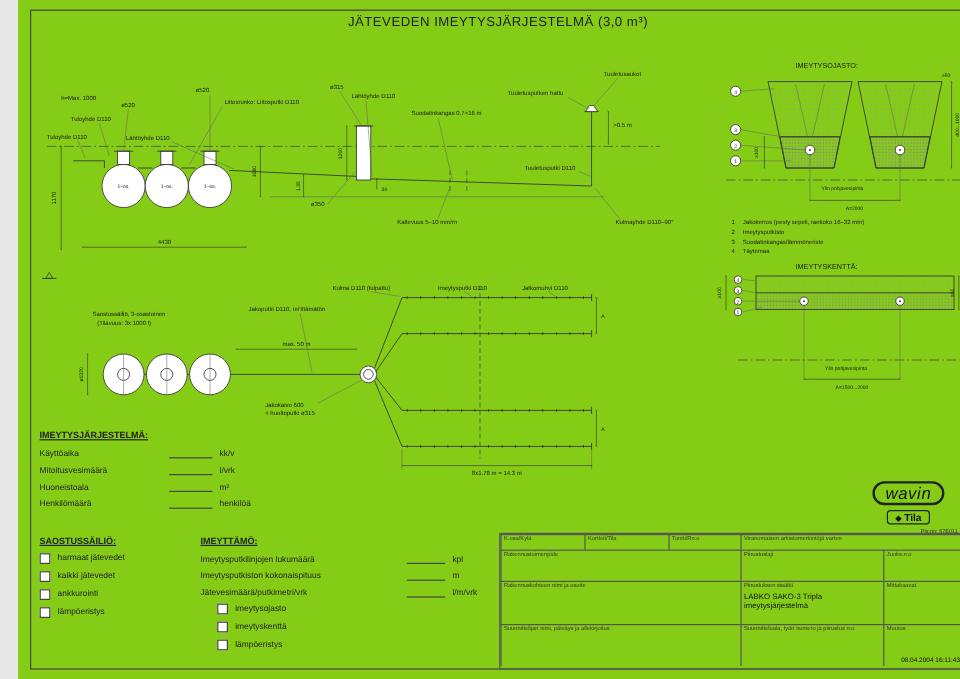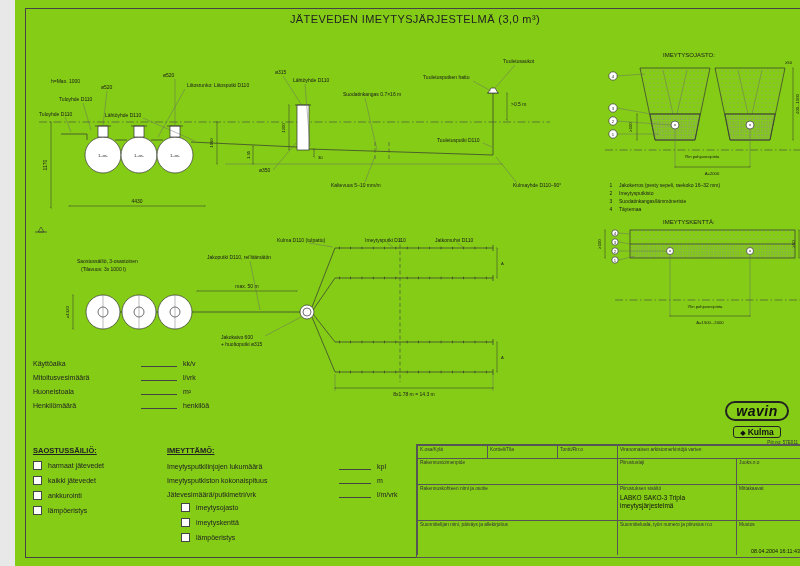--- a/index.html
+++ b/index.html
@@ -34,21 +34,21 @@
           display:grid;grid-template-columns:70px 70px 60px 119px 66px;
           grid-template-rows:13px 26px 36px 35px;border:1px solid #555;box-sizing:border-box;}
   .cell{border-left:1px solid #555;border-top:1px solid #555;padding:1px 2px;
         display:flex;flex-direction:column;overflow:hidden;box-sizing:border-box;}
   .cell .lbl{font-size:4.8px;color:#333;line-height:1.15;}
   .cell .cnt{font-size:6.5px;margin-top:2px;line-height:1.25;color:#111;}
   .cell .ts{font-size:5.4px;margin-top:auto;text-align:right;color:#111;}
   
   .logo{position:absolute;left:696px;top:401px;width:92px;text-align:center;}
   .wavinbox{display:inline-block;border:2px solid #222;border-radius:10px;padding:0 9px;
-            font-size:14px;font-weight:bold;font-style:italic;letter-spacing:.5px;color:#111;}
+            font-size:14px;font-weight:normal;font-style:italic;letter-spacing:.5px;color:#111;}
   .labkobox{display:inline-block;border:1.4px solid #222;border-radius:3px;padding:0 6px;margin-top:2px;
             font-size:8.5px;font-weight:bold;color:#111;}
   .labkobox .mark{font-size:7px;margin-right:2px;}
   .piirno{font-size:4.6px;color:#333;text-align:right;margin-top:1px;}
 </style>
 </head>
 <body>
 
 <div class="sheet">
   <div class="frame"></div>
@@ -301,20 +301,21 @@
       <text class="t45" x="476" y="329">A</text>
 
       <line class="lt" x1="310" y1="344" x2="310" y2="361"></line>
       <line class="lt" x1="468" y1="344" x2="468" y2="361"></line>
       <line class="dim" x1="310" y1="358" x2="468" y2="358" marker-start="url(#tk)" marker-end="url(#tk)"></line>
       <text x="389" y="366" text-anchor="middle">8x1.78 m  =  14.3 m</text>
     </g>
   </svg>
 
   <div class="formblock" style="left:18px;top:358px;width:210px;">
+    <div class="fhead">IMEYTYSJÄRJESTELMÄ:</div>
     <div class="frow">
       <span class="flabel">Käyttöaika</span>
       <span class="fline"></span>
       <span>kk/v</span>
     </div>
     <div class="frow">
       <span class="flabel">Mitoitusvesimäärä</span>
       <span class="fline"></span>
       <span>l/vrk</span>
     </div>
@@ -377,21 +378,21 @@
     </div>
     <div class="crow">
       <span class="cb"></span>
       <span>lämpöeristys</span>
     </div>
   </div>
 
   <div class="logo">
     <div class="wavinbox">wavin</div><br>
     <div class="labkobox">
-      <span class="mark">◆</span><span>Kulma</span>
+      <span class="mark">◆</span><span>Tila</span>
     </div>
     <div class="piirno">Piir.no: 57E011_s</div>
   </div>
 
   <div class="tblock">
     <div class="cell">
         <span class="lbl">K.osa/Kylä</span>
       </div>
     <div class="cell">
         <span class="lbl">Kortteli/Tila</span>

